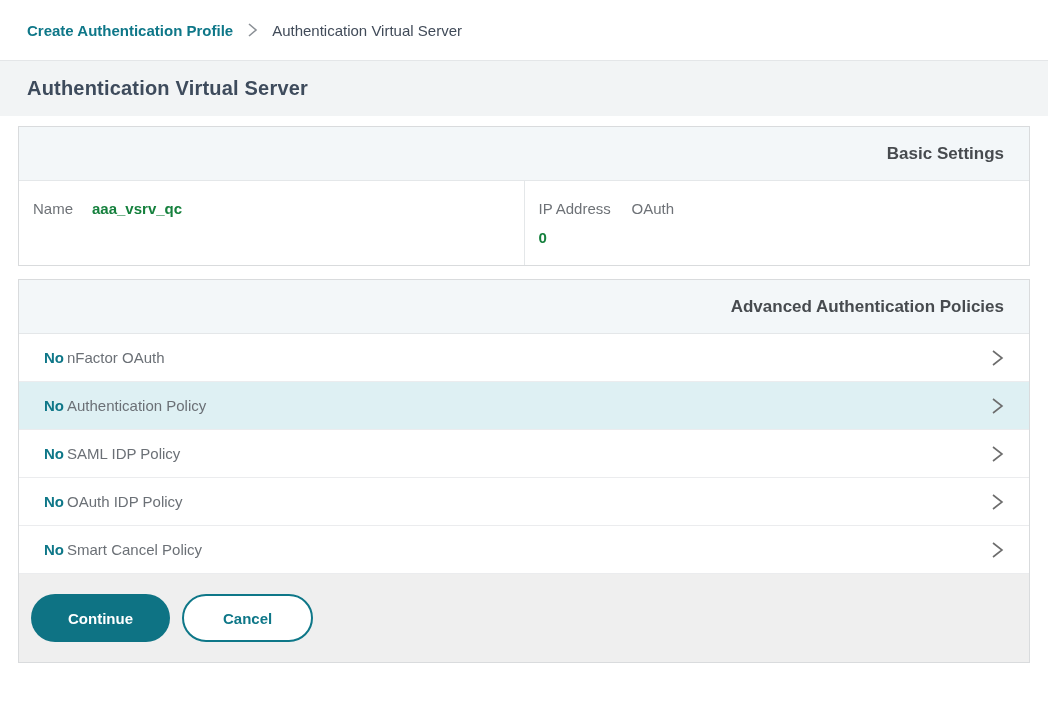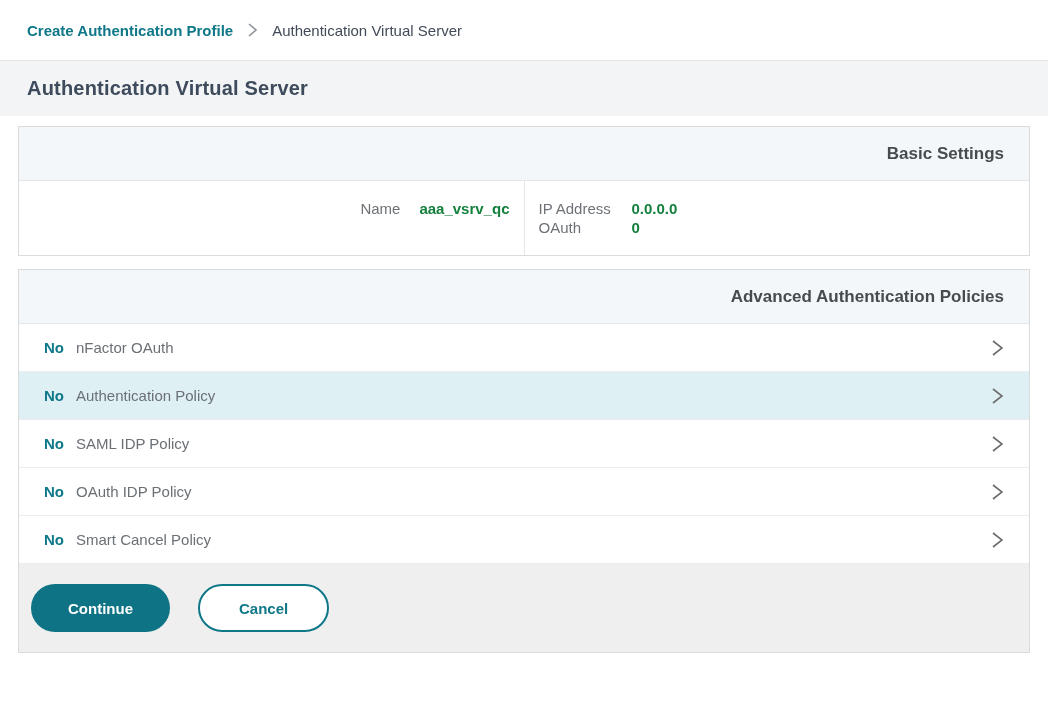--- a/index.html
+++ b/index.html
@@ -68,55 +68,54 @@
     color: #474b4f;
   }
 
   
   .basic-body { display: flex; min-height: 74px; }
   .basic-col { flex: 1; padding: 19px 14px; }
   .basic-col.left {
     border-right: 1px solid #e4e7e9;
     display: flex;
     align-items: flex-start;
-    justify-content: flex-end;
   }
   .field-label { color: #6e7277; font-size: 15px; }
   .field-value { color: #15803d; font-size: 15px; font-weight: 700; }
   .basic-col.left .field-label { width: 59px; }
   .kv-grid {
     display: grid;
     grid-template-columns: 93px auto;
-    row-gap: 2px;
+    row-gap: 12px;
     align-items: baseline;
   }
 
   
   .policy-row {
     height: 48px;
     display: flex;
     align-items: center;
     padding: 0 25px;
     border-bottom: 1px solid #ebecee;
     font-size: 15px;
     color: #6b7076;
     cursor: pointer;
     background: #ffffff;
   }
   .policy-row.highlight { background: #def0f3; }
-  .policy-count { color: #0e7788; font-weight: 700; margin-right: 12px; }
+  .policy-count { color: #0e7788; font-weight: 700; margin-right: 3px; }
   .row-chevron { margin-left: auto; display: flex; align-items: center; }
 
   
   .panel-footer {
     background: #efefef;
     padding: 20px 12px;
     display: flex;
     align-items: center;
-    gap: 28px;
+    gap: 12px;
   }
   .btn {
     height: 48px;
     border-radius: 24px;
     font-family: "Liberation Sans", sans-serif;
     font-size: 15px;
     font-weight: 700;
     cursor: pointer;
   }
   .btn-primary {
@@ -156,21 +155,20 @@
       <h2>Basic Settings</h2>
     </div>
     <div class="basic-body">
       <div class="basic-col left">
         <span class="field-label">Name</span>
         <span class="field-value">aaa_vsrv_qc</span>
       </div>
       <div class="basic-col right">
         <div class="kv-grid">
           <span class="field-label">IP Address</span>
-          <span class="field-value">0.0.0.0</span>
           <span class="field-label">OAuth</span>
           <span class="field-value">0</span>
         </div>
       </div>
     </div>
   </div>
 
   <div class="panel">
     <div class="panel-header">
       <h2>Advanced Authentication Policies</h2>

